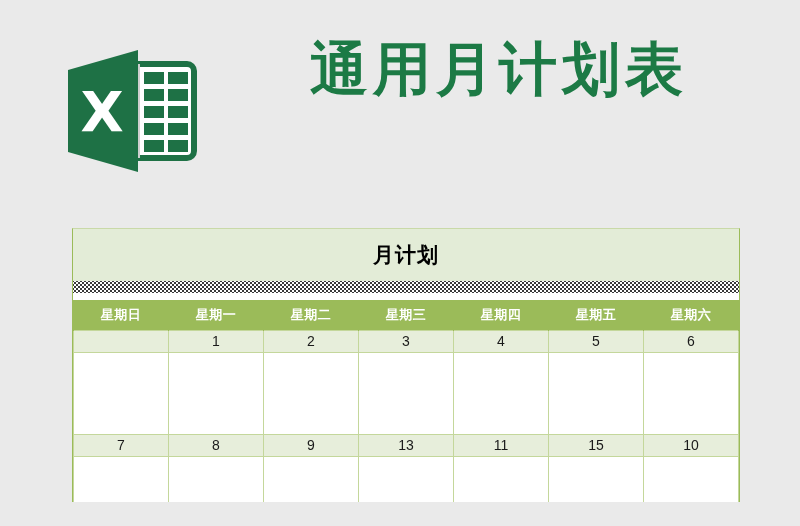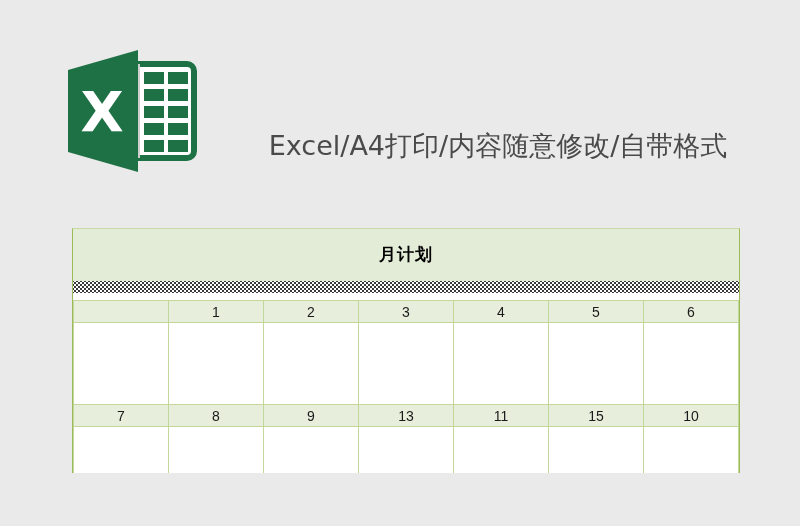--- a/index.html
+++ b/index.html
@@ -90,21 +90,21 @@
     height: 52px;
     background: #e3ecd7;
     border-bottom: 1px solid #dfe9d2;
     display: flex;
     align-items: center;
     justify-content: center;
     box-sizing: border-box;
   }
   .sheet-title-text {
     color: #000000;
-    font-size: 17px;
+    font-size: 21px;
     font-weight: bold;
     letter-spacing: 1px;
     font-family: "DejaVu Sans", "Liberation Sans", sans-serif;
   }
 
   
   .pattern-row {
     height: 12px;
     background-color: #ffffff;
     background-image:
@@ -189,35 +189,44 @@
           <rect x="82" y="92" width="20" height="12"></rect>
           <rect x="106" y="92" width="20" height="12"></rect>
         </g>
 
         <path d="M6 22 L76 2 L76 124 L6 104 Z" fill="#1e7145"></path>
 
         <text x="40" y="83" fill="#ffffff" font-size="56" font-weight="bold" text-anchor="middle" font-family="DejaVu Sans, Liberation Sans, sans-serif">X</text>
       </svg>
     </div>
 
-
-    <div class="sub-title">Excel/A4打印/内容随意修改/自带格式</div>
+    <div class="main-title">通用月计划表</div>
+
   </div>
 
   <div class="sheet">
 
     <div class="sheet-title-band">
       <span class="sheet-title-text">月计划</span>
     </div>
 
     <div class="pattern-row"></div>
     <div class="pattern-gap"></div>
 
     <table class="cal">
       <tbody>
+        <tr class="weekday-row">
+          <td>星期日</td>
+          <td>星期一</td>
+          <td>星期二</td>
+          <td>星期三</td>
+          <td>星期四</td>
+          <td>星期五</td>
+          <td>星期六</td>
+        </tr>
 
         <tr class="date-row">
           <td></td>
           <td>1</td>
           <td>2</td>
           <td>3</td>
           <td>4</td>
           <td>5</td>
           <td>6</td>
         </tr>

